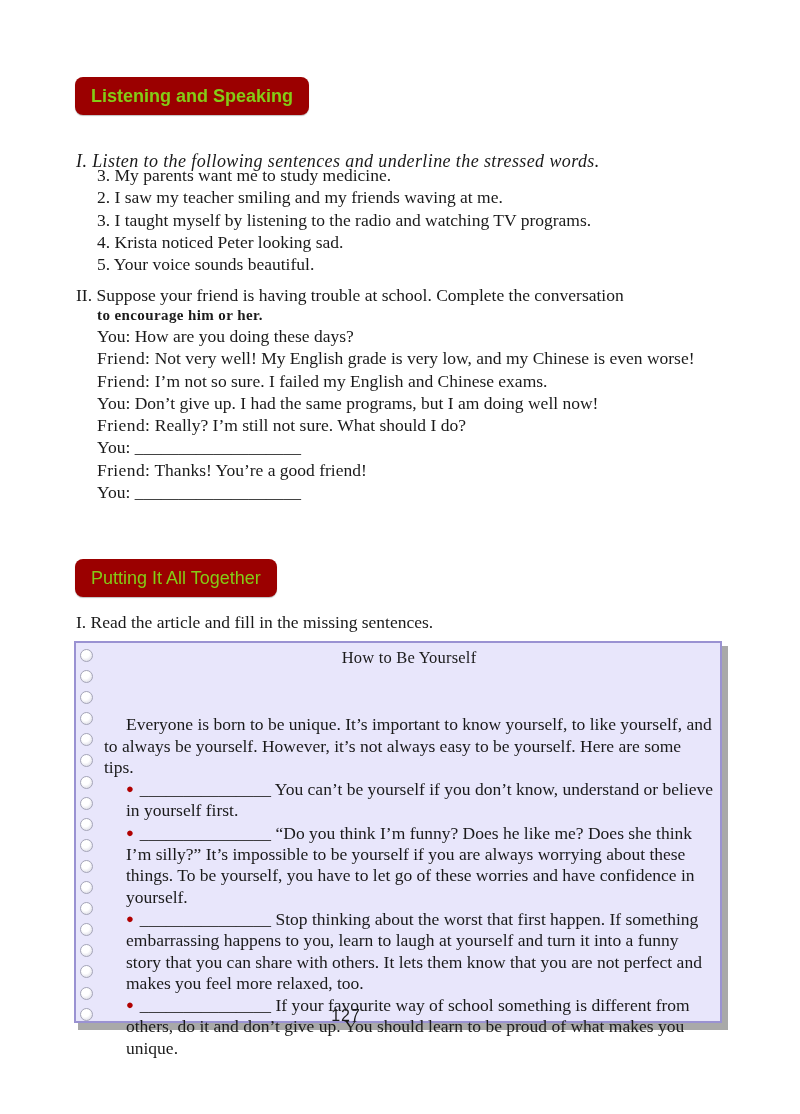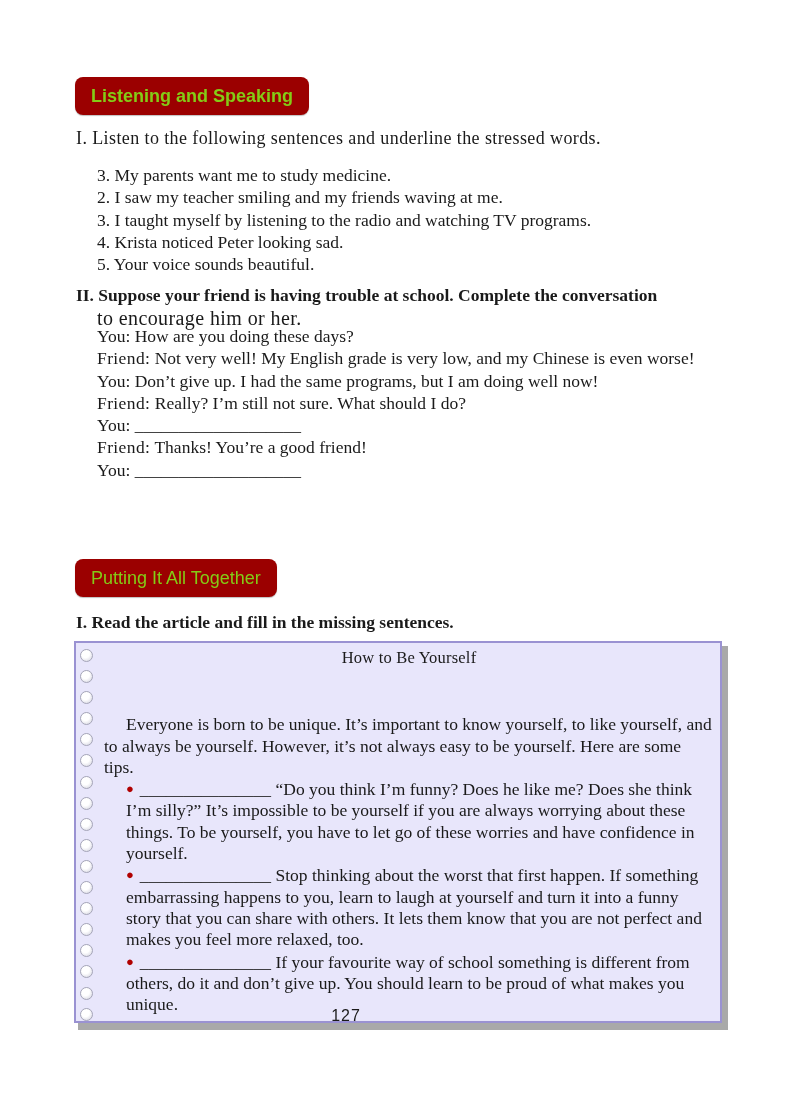--- a/index.html
+++ b/index.html
@@ -11,21 +11,21 @@
     position: absolute; background: #9b0000; color: #84cc16;
     font-family: "Liberation Sans", sans-serif; font-size: 18px;
     border-radius: 8px; padding: 0 16px; height: 38px; line-height: 38px;
     box-shadow: 0 1px 1px rgba(0,0,0,0.25);
   }
   #tab1 { left: 75px; top: 77px; font-weight: bold; }
   #tab2 { left: 75px; top: 559px; }
   .heading { position: absolute; left: 76px; font-size: 18px; }
   .list { position: absolute; left: 97px; font-size: 17.5px; line-height: 22.3px; }
   .list div { white-space: nowrap; }
-  .bold { font-weight: bold; }
+  .bold { font-weight: normal; }
   .spaced { letter-spacing: 0.4px; }
   .article-shadow {
     position: absolute; left: 78px; top: 646px; width: 650px; height: 384px;
     background: #a9a9a9;
   }
   .article {
     position: absolute; left: 74px; top: 641px; width: 648px; height: 382px;
     background: #e8e6fb; border: 2px solid #9a92d2; box-sizing: border-box;
   }
   .rings { position: absolute; left: 4px; top: 6px; width: 16px; }
@@ -45,36 +45,37 @@
   .page-number {
     position: absolute; left: 0; width: 692px; top: 1007px; text-align: center;
     font-family: "Liberation Sans", sans-serif; font-size: 16px; letter-spacing: 1px;
   }
 </style>
 </head>
 <body>
 
 <div id="tab1" class="section-tab">Listening and Speaking</div>
 
-<div class="heading spaced" style="top:128px;">I. Listen to the following sentences and underline the stressed words.</div>
+<div class="heading spaced" style="top:151px;font-style:italic;">I. Listen to the following sentences and underline the stressed words.</div>
 
 <div class="list" style="top:164px;">
   <div>3. My parents want me to study medicine.</div>
   <div>2. I saw my teacher smiling and my friends waving at me.</div>
   <div>3. I taught myself by listening to the radio and watching TV programs.</div>
   <div>4. Krista noticed Peter looking sad.</div>
   <div>5. Your voice sounds beautiful.</div>
 </div>
 
 <div class="heading bold" style="top:285px; font-size:17.5px;">II. Suppose your friend is having trouble at school. Complete the conversation</div>
-<div class="heading spaced" style="top:307px; left:97px; font-size:20px;">to encourage him or her.</div>
+<div class="heading spaced" style="top:307px; left:97px; font-size:15px;font-weight:bold;">to encourage him or her.</div>
 
 <div class="list" style="top:325px;">
   <div><span>You:</span> <span>How are you doing these days?</span></div>
   <div><span class="spaced">Friend:</span> <span>Not very well! My English grade is very low, and my Chinese is even worse!</span></div>
+  <div><span class="spaced">Friend:</span> <span>I’m not so sure. I failed my English and Chinese exams.</span></div>
   <div><span>You:</span> <span>Don’t give up. I had the same programs, but I am doing well now!</span></div>
   <div><span class="spaced">Friend:</span> <span>Really? I’m still not sure. What should I do?</span></div>
   <div><span>You:</span> <span>___________________</span></div>
   <div><span class="spaced">Friend:</span> <span>Thanks! You’re a good friend!</span></div>
   <div><span>You:</span> <span>___________________</span></div>
 </div>
 
 <div id="tab2" class="section-tab">Putting It All Together</div>
 
 <div class="heading bold" style="top:612px; font-size:17.5px;">I. Read the article and fill in the missing sentences.</div>
@@ -97,19 +98,20 @@
       <div class="ring"></div>
       <div class="ring"></div>
       <div class="ring"></div>
       <div class="ring"></div>
       <div class="ring"></div>
       <div class="ring"></div>
     </div>
   <div class="article-body">
     <div class="article-title spaced">How to Be Yourself</div>
     <div class="indent">Everyone is born to be unique. It’s important to know yourself, to like yourself, and to always be yourself. However, it’s not always easy to be yourself. Here are some tips.</div>
+    <div class="tip"><span class="bullet">●</span><span>_______________ You can’t be yourself if you don’t know, understand or believe in yourself first.</span></div>
     <div class="tip"><span class="bullet">●</span><span>_______________ “Do you think I’m funny? Does he like me? Does she think I’m silly?” It’s impossible to be yourself if you are always worrying about these things. To be yourself, you have to let go of these worries and have confidence in yourself.</span></div>
     <div class="tip"><span class="bullet">●</span><span>_______________  Stop thinking about the worst that first happen. If something embarrassing happens to you, learn to laugh at yourself and turn it into a funny story that you can share with others. It lets them know that you are not perfect and makes you feel more relaxed, too.</span></div>
     <div class="tip"><span class="bullet">●</span><span>_______________ If your favourite way of school something is different from others, do it and don’t give up. You should learn to be proud of what makes you unique.</span></div>
   </div>
 </div>
 
 <div class="page-number">127</div>
 
 </body></html>

